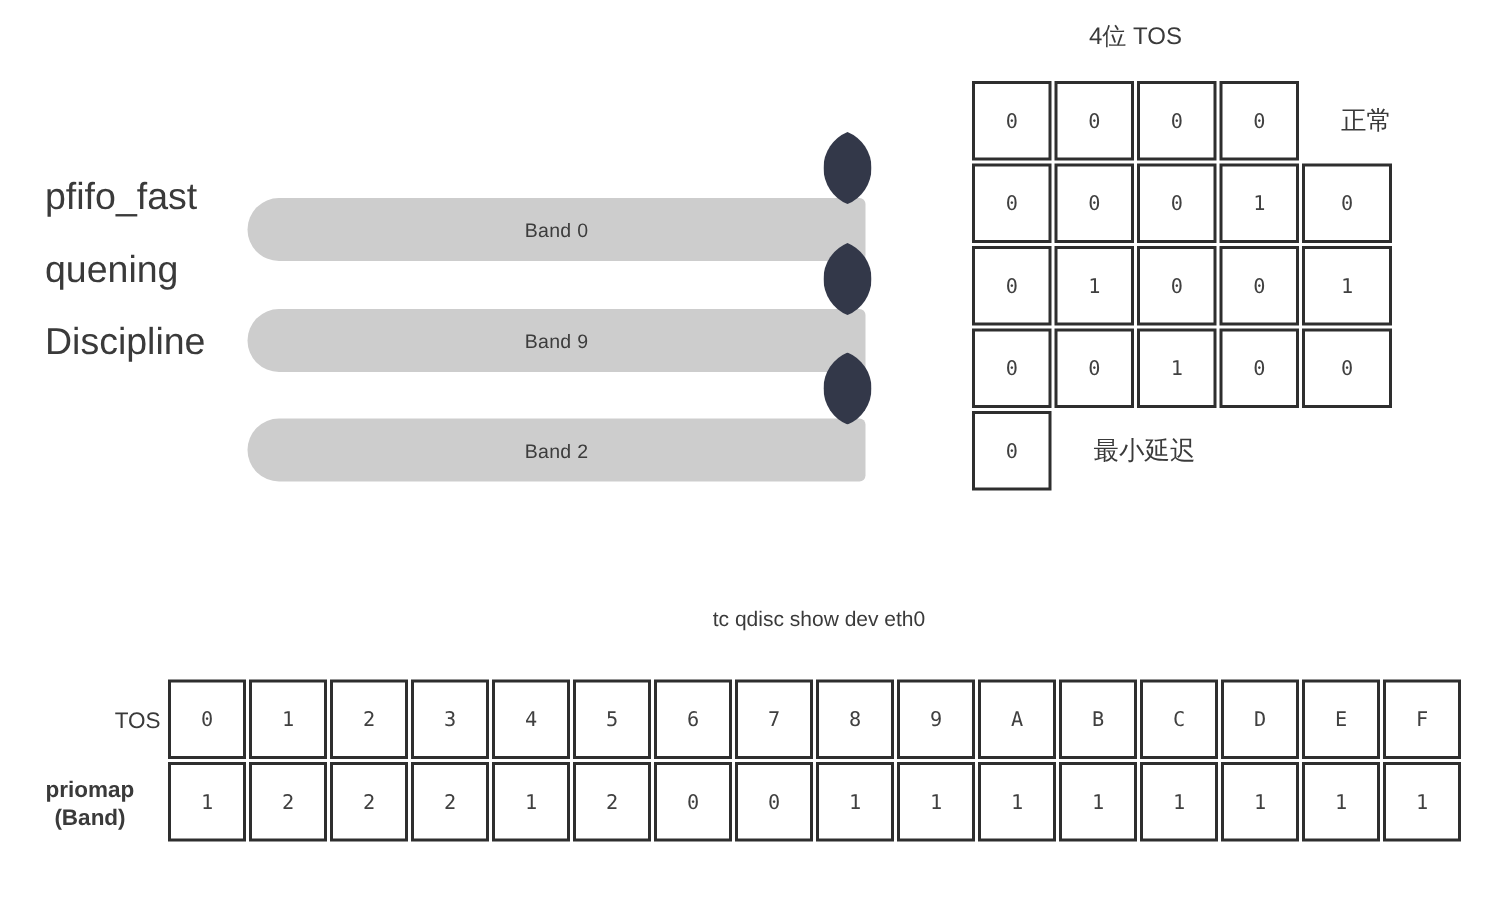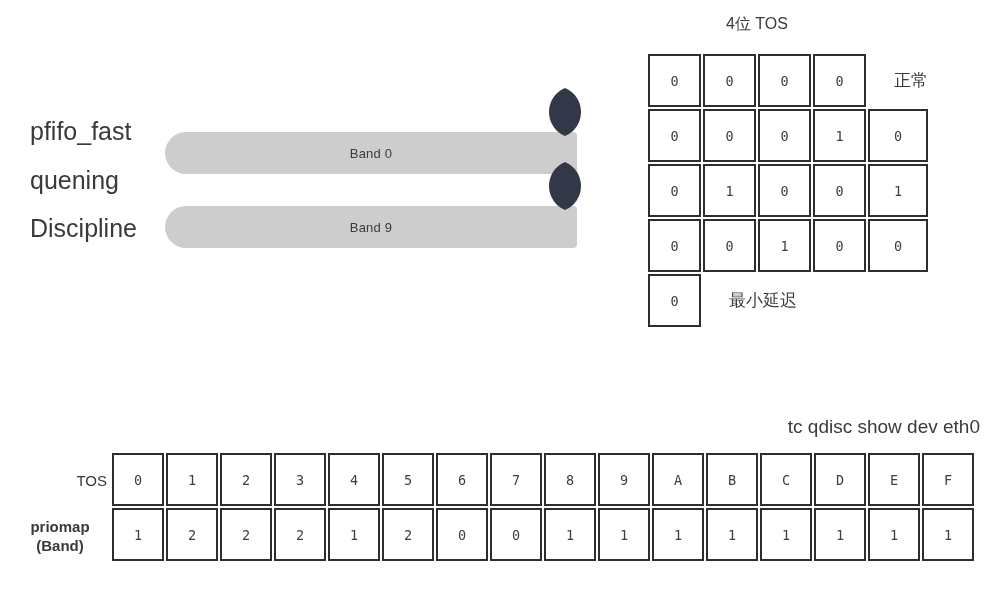--- a/index.html
+++ b/index.html
@@ -57,22 +57,22 @@
     font-family:"DejaVu Sans Mono","Liberation Mono",monospace;
   }
   .tos-rowlabel{
     display:flex;align-items:center;
     padding-left:26px;white-space:nowrap;
     font-size:17px;color:var(--label-text);
     font-family:Liberation Serif, serif;
   }
   
   .priomap-title{
-    position:absolute;left:112px;top:416px;width:868px;
-    text-align:right;font-size:19px;color:var(--label-text);
+    position:absolute;left:112px;top:404px;width:868px;
+    text-align:center;font-size:14px;color:var(--label-text);
   }
   .priomap-grid{
     position:absolute;left:112px;top:453px;
     display:grid;
     grid-template-columns:repeat(16,52px);
     grid-auto-rows:53px;
     gap:2px;
   }
   .row-label-tos{
     position:absolute;left:35px;top:472px;width:72px;
@@ -98,20 +98,28 @@
     <div class="cyl-body">
       <span class="band-label">Band 0</span>
     </div>
     <svg class="cyl-cap" width="32" height="48" viewBox="0 0 32 48">
         <path d="M16 0 A26 26 0 0 1 16 48 A26 26 0 0 1 16 0 Z"></path>
       </svg>
   </div>
   <div class="cylinder" style="top:165px">
     <div class="cyl-body">
       <span class="band-label">Band 9</span>
+    </div>
+    <svg class="cyl-cap" width="32" height="48" viewBox="0 0 32 48">
+        <path d="M16 0 A26 26 0 0 1 16 48 A26 26 0 0 1 16 0 Z"></path>
+      </svg>
+  </div>
+  <div class="cylinder" style="top:238px">
+    <div class="cyl-body">
+      <span class="band-label">Band 2</span>
     </div>
     <svg class="cyl-cap" width="32" height="48" viewBox="0 0 32 48">
         <path d="M16 0 A26 26 0 0 1 16 48 A26 26 0 0 1 16 0 Z"></path>
       </svg>
   </div>
 
   <div class="tos-title">4位 TOS</div>
   <div class="tos-grid">
     <div class="cell">0</div>
     <div class="cell">0</div>

